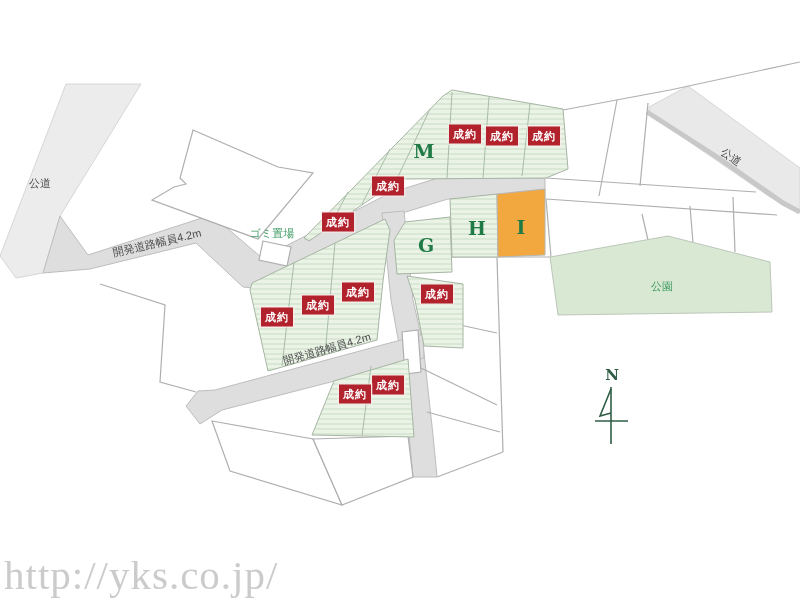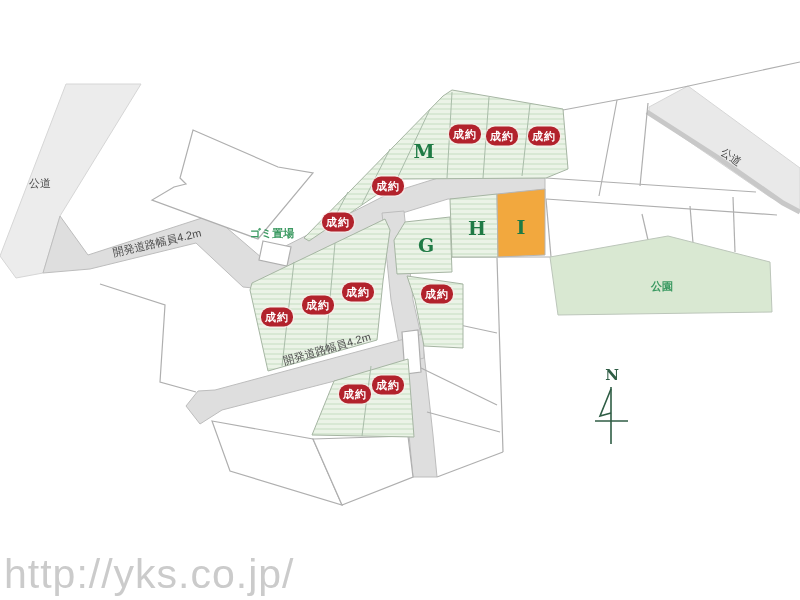--- a/index.html
+++ b/index.html
@@ -17,37 +17,37 @@
     --c-compass:#2F5D45;
     --c-watermark:#CBCBCB;
   }
   html,body{margin:0;padding:0;background:#fff;}
   .stage{position:relative;width:800px;height:600px;background:#fff;overflow:hidden;
          font-family:"Liberation Sans",sans-serif;}
   .stage svg{position:absolute;left:0;top:0;}
   .overlay{position:absolute;left:0;top:0;width:800px;height:600px;}
   .maplabel{position:absolute;transform:translate(-50%,-50%);white-space:nowrap;
             font-size:11px;color:var(--c-road-text);}
-  .maplabel.green{color:var(--c-label-green);font-size:11px;font-weight:bold;}
+  .maplabel.green{color:var(--c-label-green);font-size:11px;}
   .maplabel.rot-up-upper{transform:translate(-50%,-50%) rotate(-13deg);}
   .maplabel.rot-up-lower{transform:translate(-50%,-50%) rotate(-16deg);}
   .maplabel.rot-down{transform:translate(-50%,-50%) rotate(34deg);}
   .badge{position:absolute;transform:translate(-50%,-50%);
          background:var(--c-sold-badge);color:#fff;
          font-weight:bold;font-size:11px;line-height:1;
-         padding:4px 4px;border-radius:9px;letter-spacing:1px;
+         padding:4px 4px;border-radius:0;letter-spacing:1px;
          box-shadow:0 0 0 1.5px rgba(255,235,235,.55);}
   .lot-letter{position:absolute;transform:translate(-50%,-50%);
               font-family:"DejaVu Serif",serif;font-weight:bold;
               font-size:19px;color:var(--c-letter-green);}
   .compass-n{position:absolute;transform:translate(-50%,-50%);
              font-family:"DejaVu Serif",serif;font-weight:bold;
              font-size:15px;color:var(--c-compass);}
   .watermark{position:absolute;left:4px;top:551px;
-             font-size:41px;color:var(--c-watermark);letter-spacing:1px;}
+             font-size:41px;color:var(--c-watermark);letter-spacing:1px;font-family:Liberation Serif, serif;}
 </style>
 </head>
 <body>
 
 <div class="stage">
 
   <svg width="800" height="600" viewBox="0 0 800 600">
     <defs>
       <pattern id="hatch" width="6" height="5" patternUnits="userSpaceOnUse">
         <rect width="6" height="5" fill="var(--c-lot-green,#EBF3E7)"></rect>

